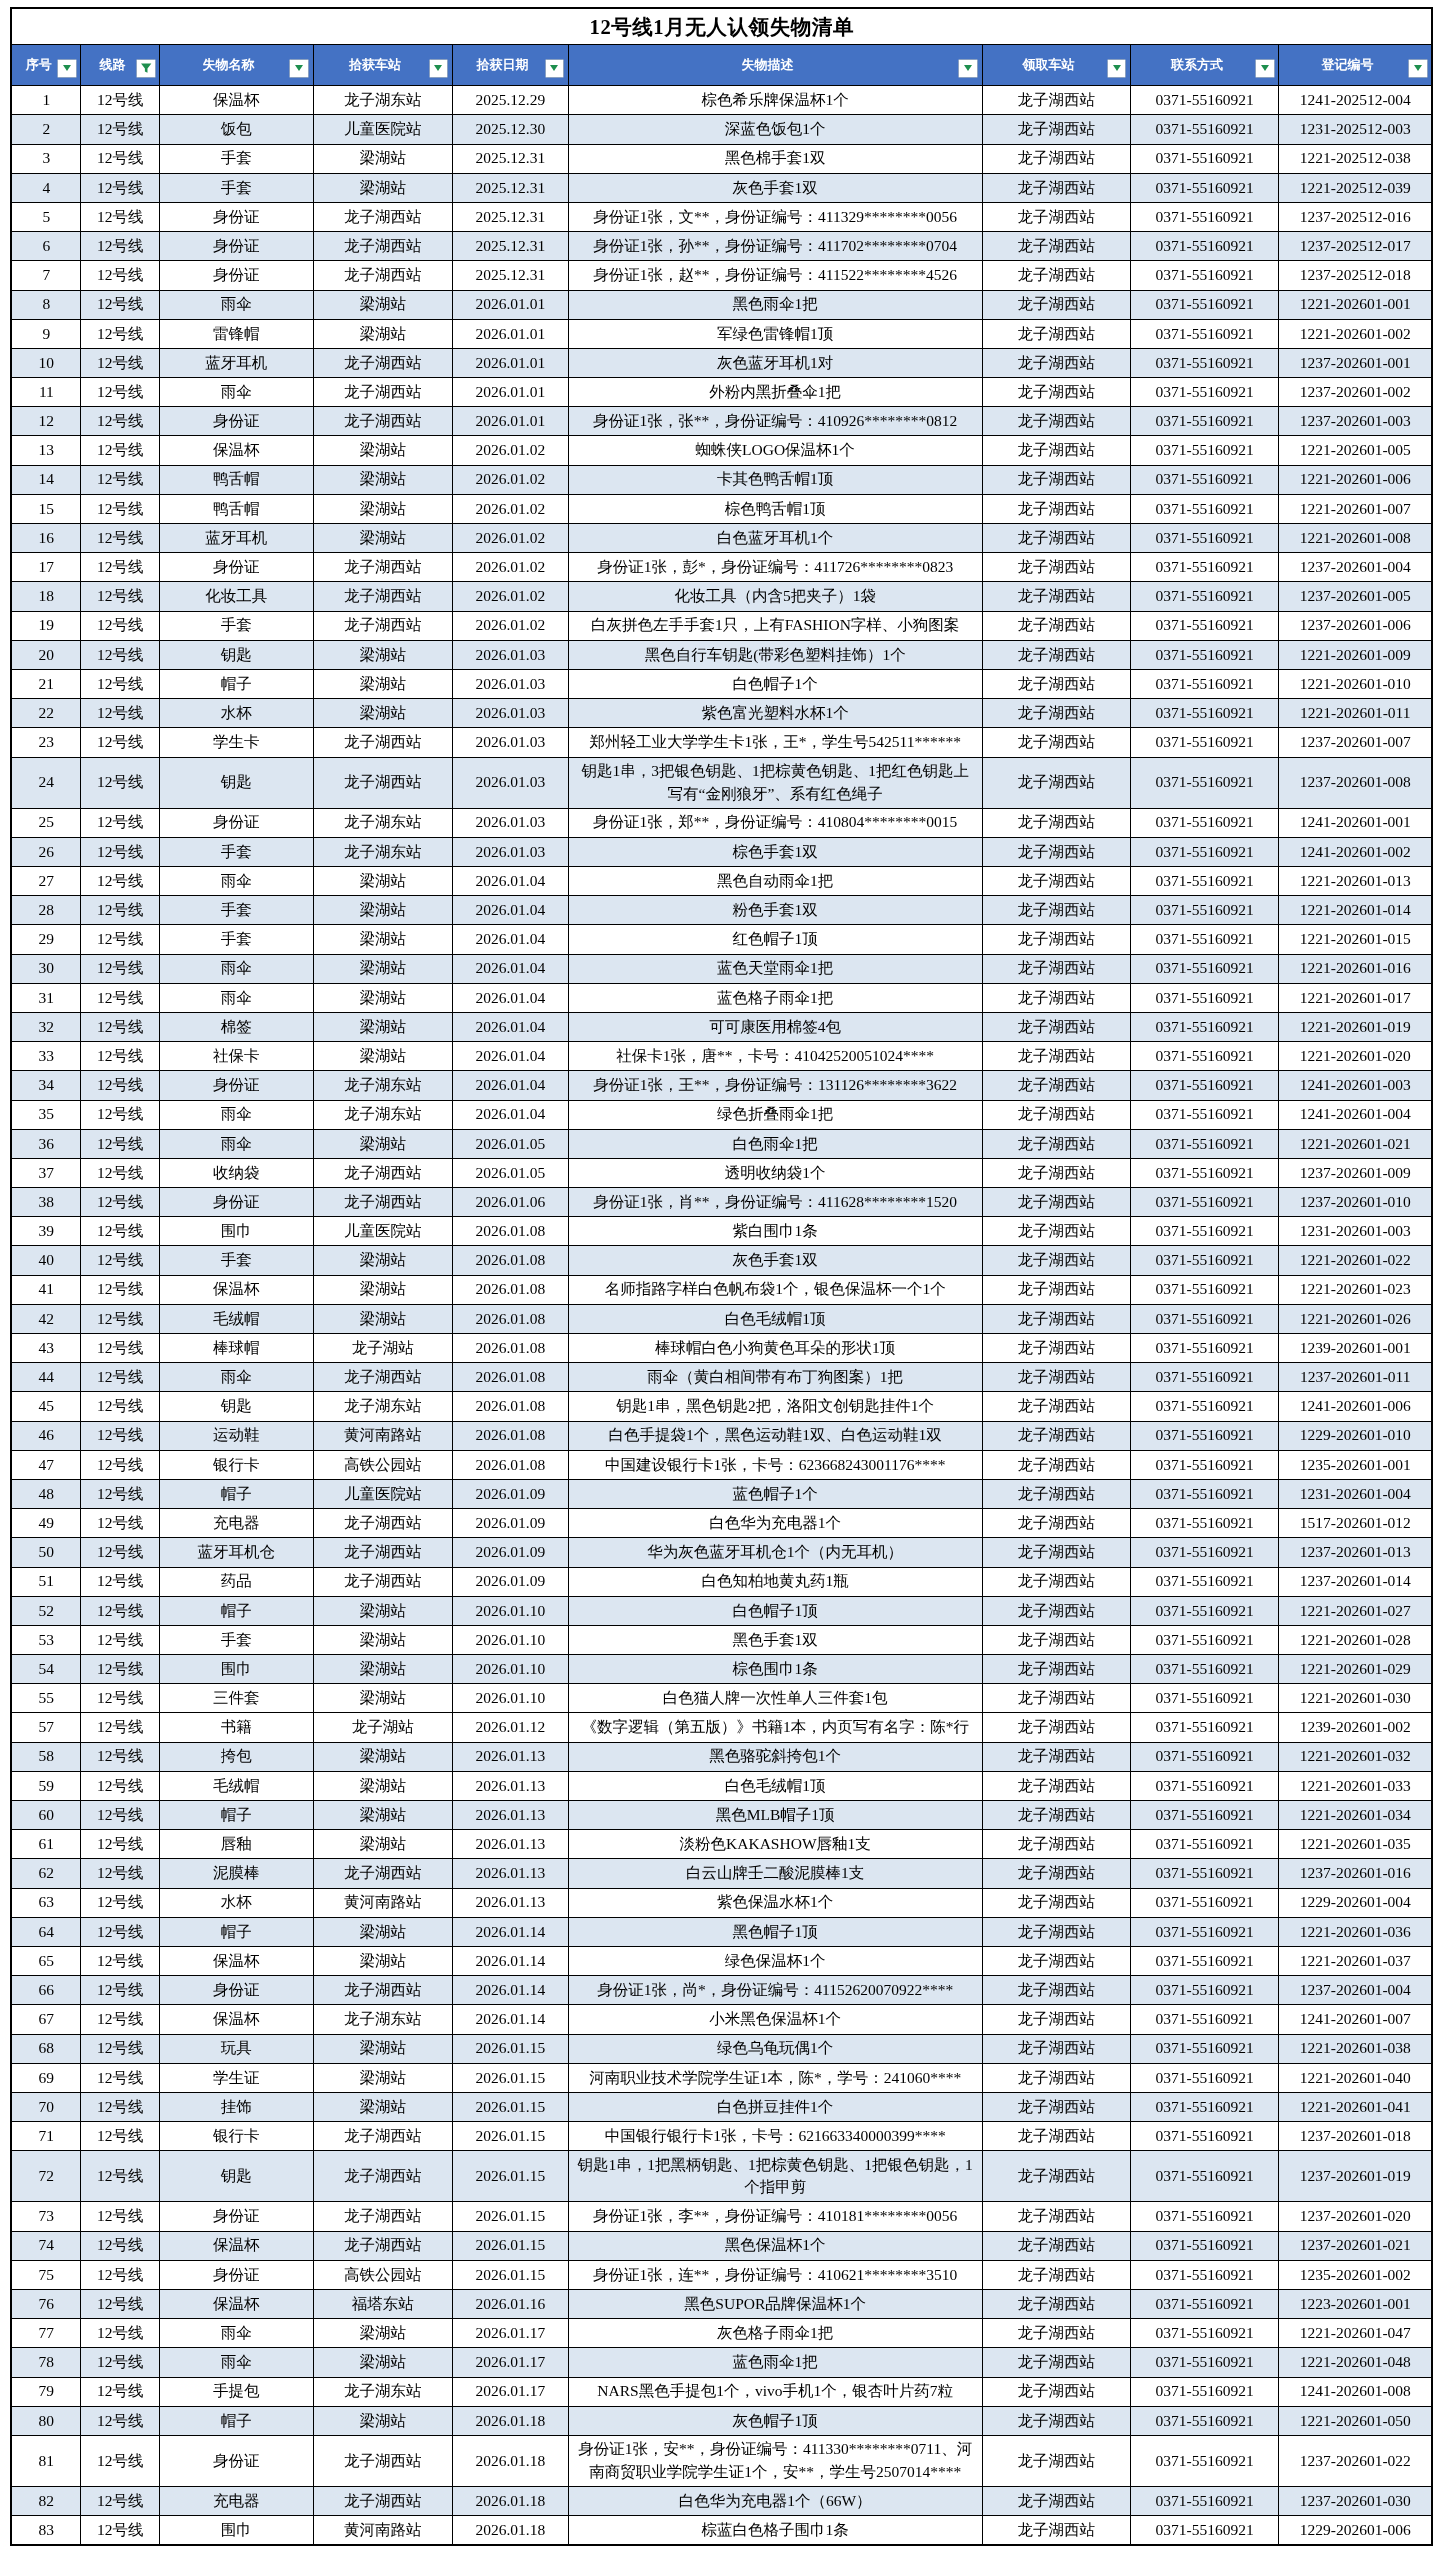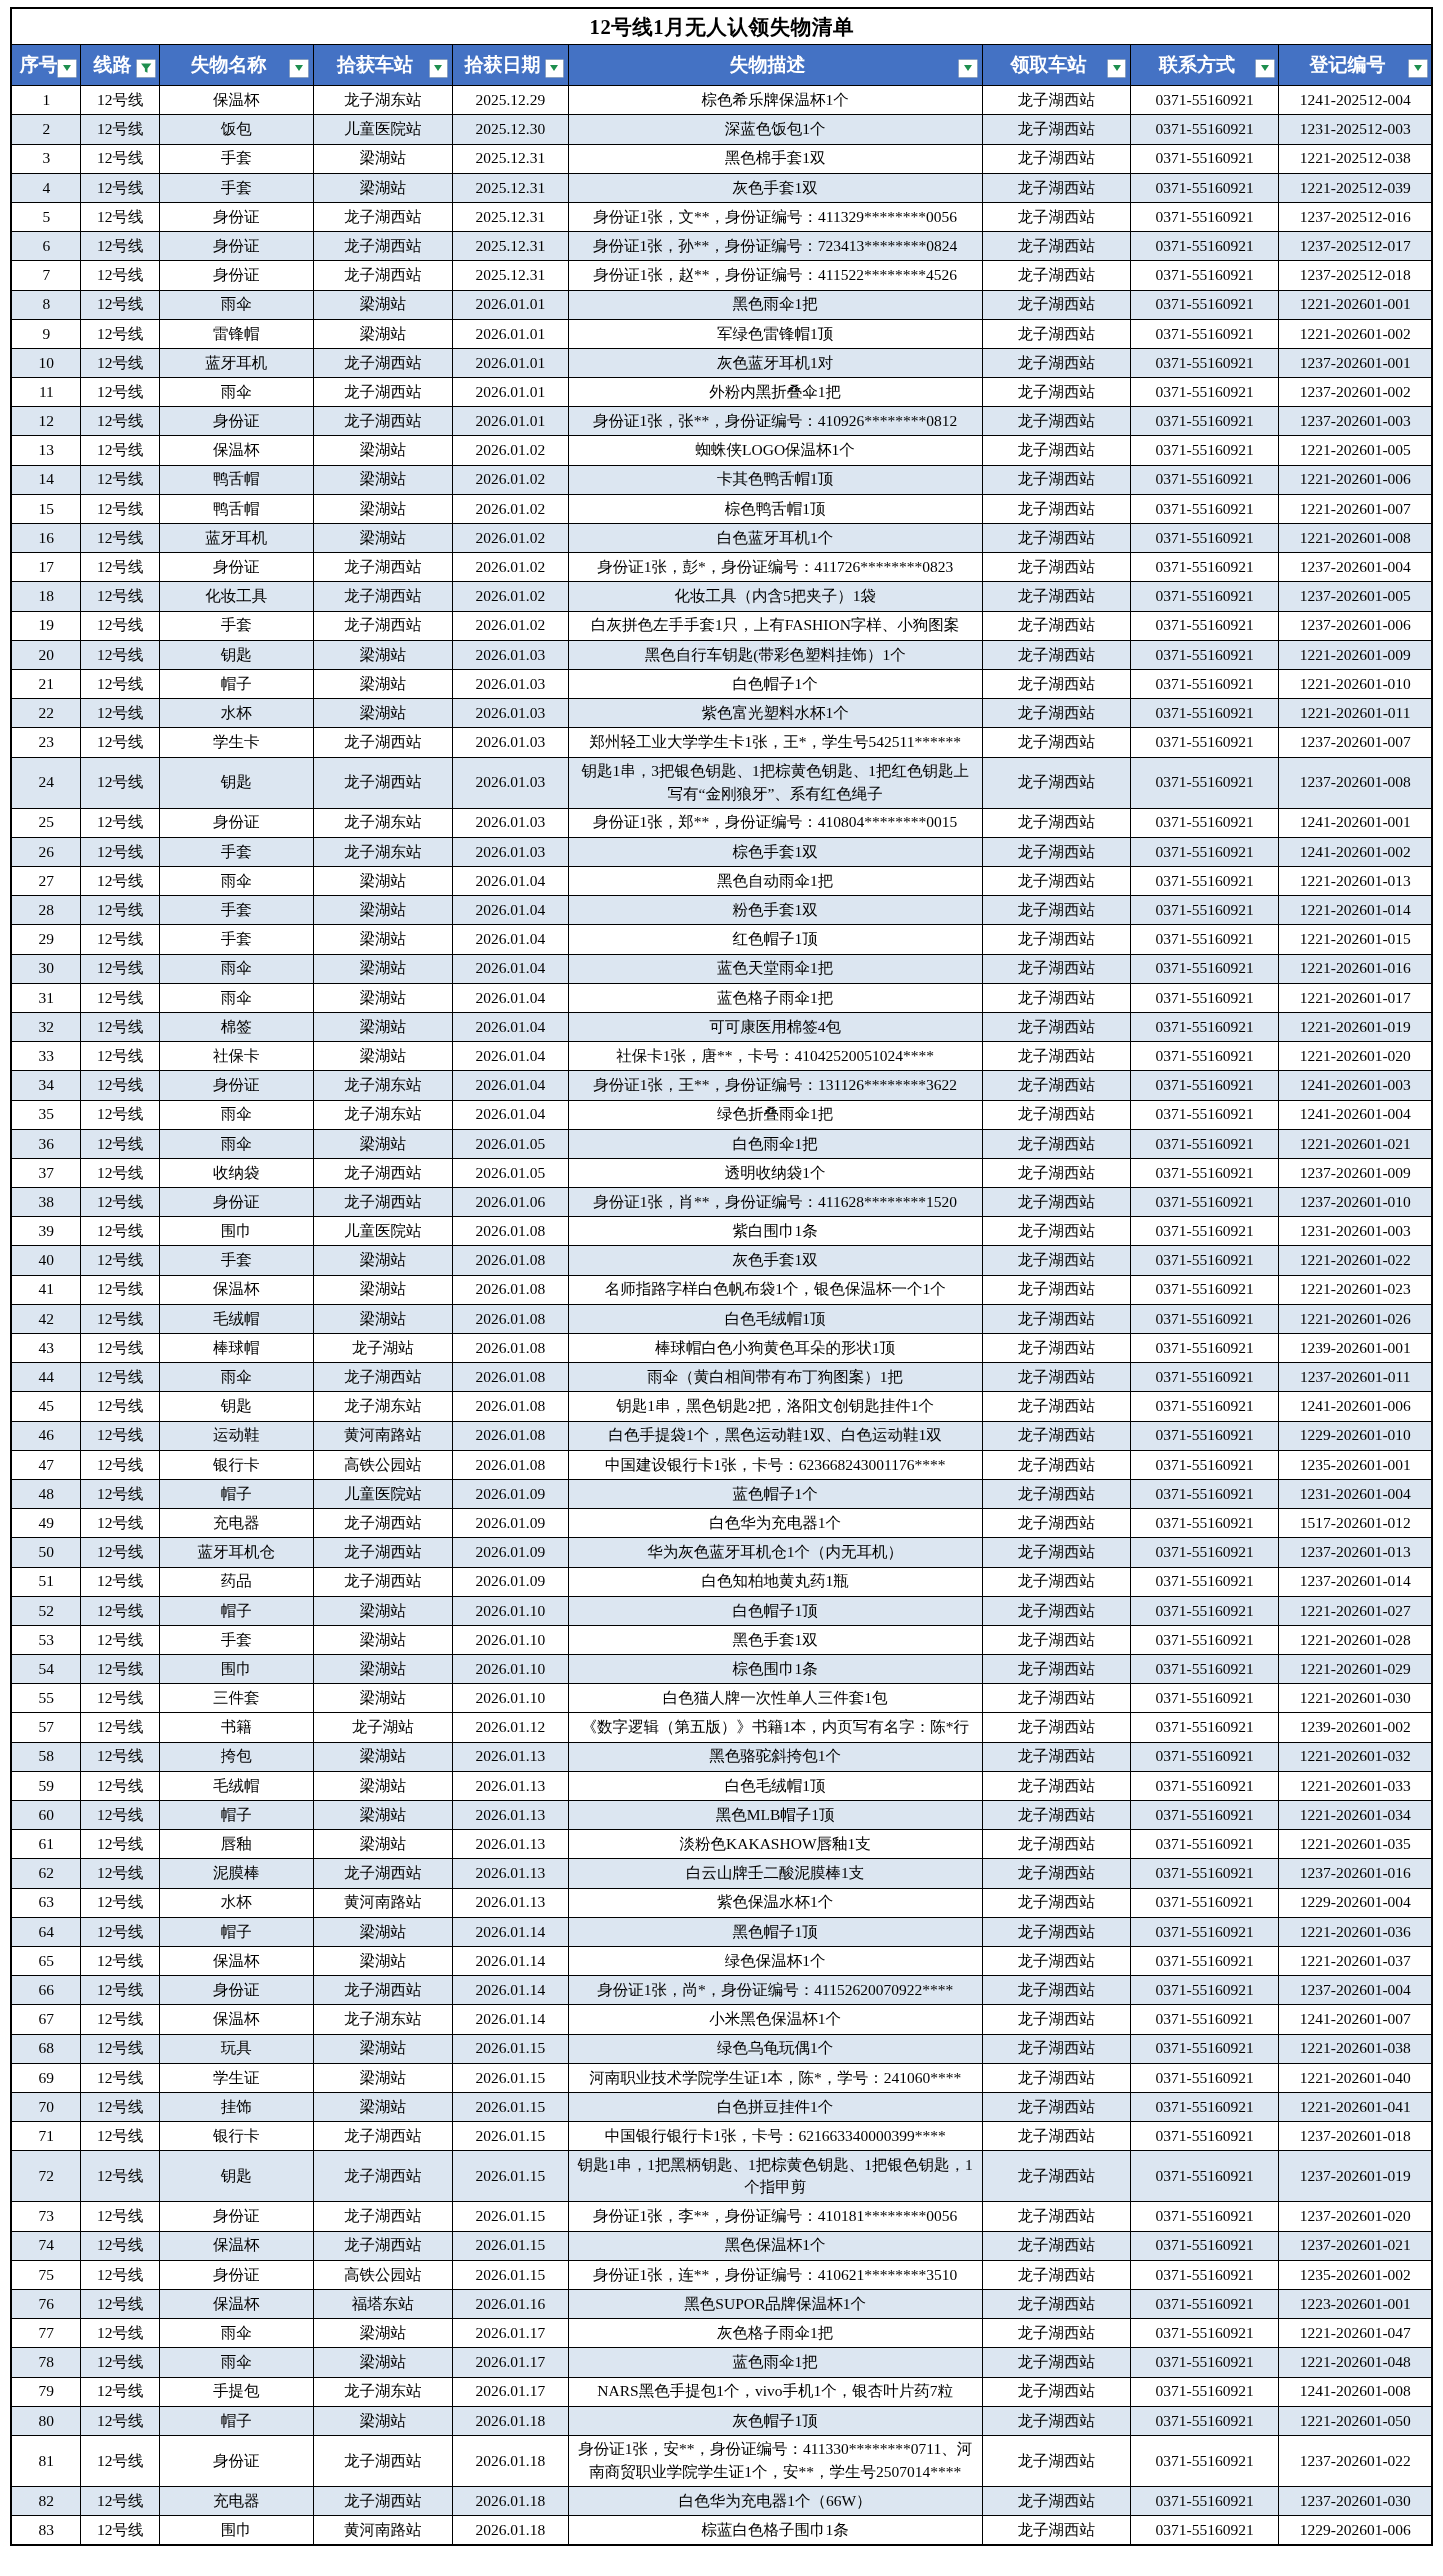--- a/index.html
+++ b/index.html
@@ -6,21 +6,21 @@
   body{width:1444px;font-family:"Liberation Serif","DejaVu Serif",serif;color:#000;}
   .sheet{margin:7.2px 7.2px 10.3px 10.3px;}
   table{border-collapse:collapse;table-layout:fixed;width:1423px;background:#fff;}
   col.c-no{width:69px}col.c-line{width:78px}col.c-item{width:152px}
   col.c-fstation{width:138px}col.c-fdate{width:115px}col.c-desc{width:410px}
   col.c-cstation{width:147px}col.c-contact{width:147px}col.c-reg{width:152px}
   td,th{border:0.8px solid #000;border-top-width:1.5px;border-bottom-width:1.5px;
         text-align:center;vertical-align:middle;word-break:break-all;}
   table{border:2.1px solid #000;}
   .title-cell{height:33px;font-size:20.6px;font-weight:bold;background:#fff;letter-spacing:0.5px;}
-  thead th.hdr{background:#4472C4;color:#fff;font-size:19px;font-weight:bold;height:40px;position:relative;padding:0 20.6px 0 5.2px;}
+  thead th.hdr{background:#4472C4;color:#fff;font-size:13px;font-weight:bold;height:40px;position:relative;padding:0 20.6px 0 5.2px;}
   .hdr-label{display:inline-block;}
   .filter-btn{position:absolute;right:3.6px;bottom:7.2px;width:17.5px;height:17.5px;background:#fff;
               border:0.5px solid #8aa0c0;border-radius:1.5px;display:flex;align-items:center;justify-content:center;cursor:pointer;}
   .tri{width:0;height:0;border-left:4.6px solid transparent;border-right:4.6px solid transparent;border-top:6.2px solid #1E8F4E;}
   .funnel-svg{width:12.4px;height:12.4px;display:block;}
   tbody td{font-size:15.5px;line-height:1.45;padding:2.6px 4.1px;height:23px;}
   tbody td.desc{padding:2.6px 7.2px;}
   tbody tr.alt{background:#DCE6F1;}
   tbody tr{background:#FFFFFF;}
 </style>
@@ -158,21 +158,21 @@
     <td>龙子湖西站</td>
     <td>0371-55160921</td>
     <td>1237-202512-016</td>
   </tr>
         <tr class="alt">
     <td>6</td>
     <td>12号线</td>
     <td>身份证</td>
     <td>龙子湖西站</td>
     <td>2025.12.31</td>
-    <td class="desc">身份证1张，孙**，身份证编号：723413********0824</td>
+    <td class="desc">身份证1张，孙**，身份证编号：411702********0704</td>
     <td>龙子湖西站</td>
     <td>0371-55160921</td>
     <td>1237-202512-017</td>
   </tr>
         <tr>
     <td>7</td>
     <td>12号线</td>
     <td>身份证</td>
     <td>龙子湖西站</td>
     <td>2025.12.31</td>

